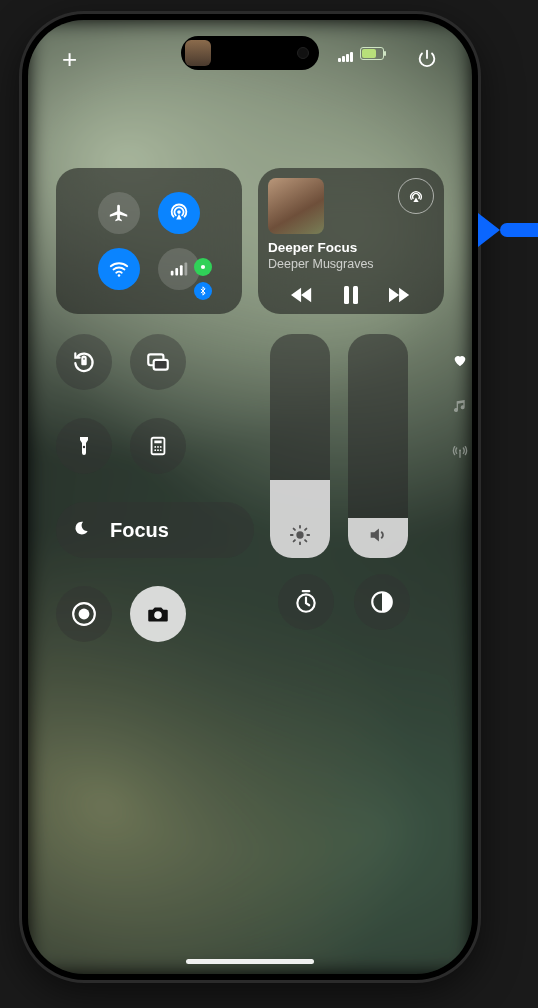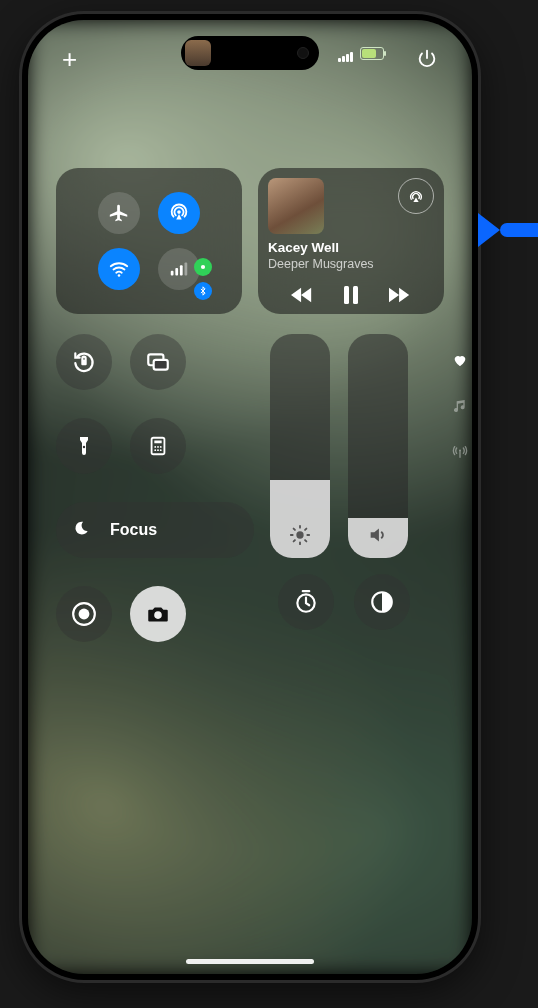--- a/index.html
+++ b/index.html
@@ -54,21 +54,21 @@
   .media .art{width:56px;height:56px;border-radius:8px;background:linear-gradient(150deg,#b9977a 0%,#6e4f3a 60%,#787f57 100%)}
   .media .airplay{position:absolute;right:0;top:0;width:34px;height:34px;border-radius:50%;border:1.5px solid rgba(255,255,255,.55);display:flex;align-items:center;justify-content:center}
   .media .title{position:absolute;left:0;top:62px;font-size:13.5px;font-weight:600;white-space:nowrap;overflow:hidden;text-overflow:ellipsis;width:100%}
   .media .artist{position:absolute;left:0;top:79px;font-size:12.5px;color:rgba(255,255,255,.72);white-space:nowrap;overflow:hidden;text-overflow:ellipsis;width:100%}
   .media .controls{position:absolute;left:0;right:0;bottom:0;display:flex;gap:30px;justify-content:center;align-items:center}
   
   .cir{width:56px;height:56px;border-radius:50%;background:rgba(50,50,50,.42);display:flex;align-items:center;justify-content:center}
   
   .focus{left:0;top:334px;width:186px;height:56px;border-radius:28px;background:rgba(50,50,50,.42);display:flex;align-items:center;padding-left:12px;gap:10px}
   .focus .icon{width:32px;height:32px;border-radius:50%;display:flex;align-items:center;justify-content:center}
-  .focus span.lbl{font-size:16px;font-weight:600}
+  .focus span.lbl{font-size:20px;font-weight:600}
   
   .slider{width:60px;height:224px;border-radius:22px;background:rgba(40,40,40,.55);overflow:hidden;position:absolute}
   .slider .fill{position:absolute;left:0;right:0;bottom:0;background:rgba(220,220,220,.92)}
   .slider svg{position:absolute;left:50%;bottom:12px;transform:translateX(-50%)}
   .bright{left:214px;top:166px}
   .vol{left:292px;top:166px}
   
   .dots{position:absolute;right:-24px;top:184px;display:flex;flex-direction:column;gap:30px;align-items:center;color:rgba(255,255,255,.9)}
   .dots .d{opacity:.55}
   
@@ -165,21 +165,21 @@
         <div class="module dark media">
           <div class="inner">
             <div class="art"></div>
             <div class="airplay">
               <svg width="18" height="18" viewBox="0 0 24 24" fill="none" stroke="#fff" stroke-width="1.8">
                   <path d="M6 17a7 7 0 1 1 12 0"></path>
                   <path d="M8.5 16a4.5 4.5 0 1 1 7 0"></path>
                   <path d="M12 14l-3.5 6h7z" fill="#fff" stroke="none"></path>
                 </svg>
             </div>
-            <div class="title">Kacey Well</div>
+            <div class="title">Deeper Focus</div>
             <div class="artist">Deeper Musgraves</div>
             <div class="controls">
               <span>
                 <svg width="22" height="18" viewBox="0 0 24 18" fill="#fff">
                     <path d="M11 9L22 1v16zM0 9L11 1v16z"></path>
                   </svg>
               </span>
               <span>
                 <svg width="16" height="18" viewBox="0 0 16 18" fill="#fff">
                     <rect x="1" y="0" width="5" height="18" rx="1.5"></rect>

